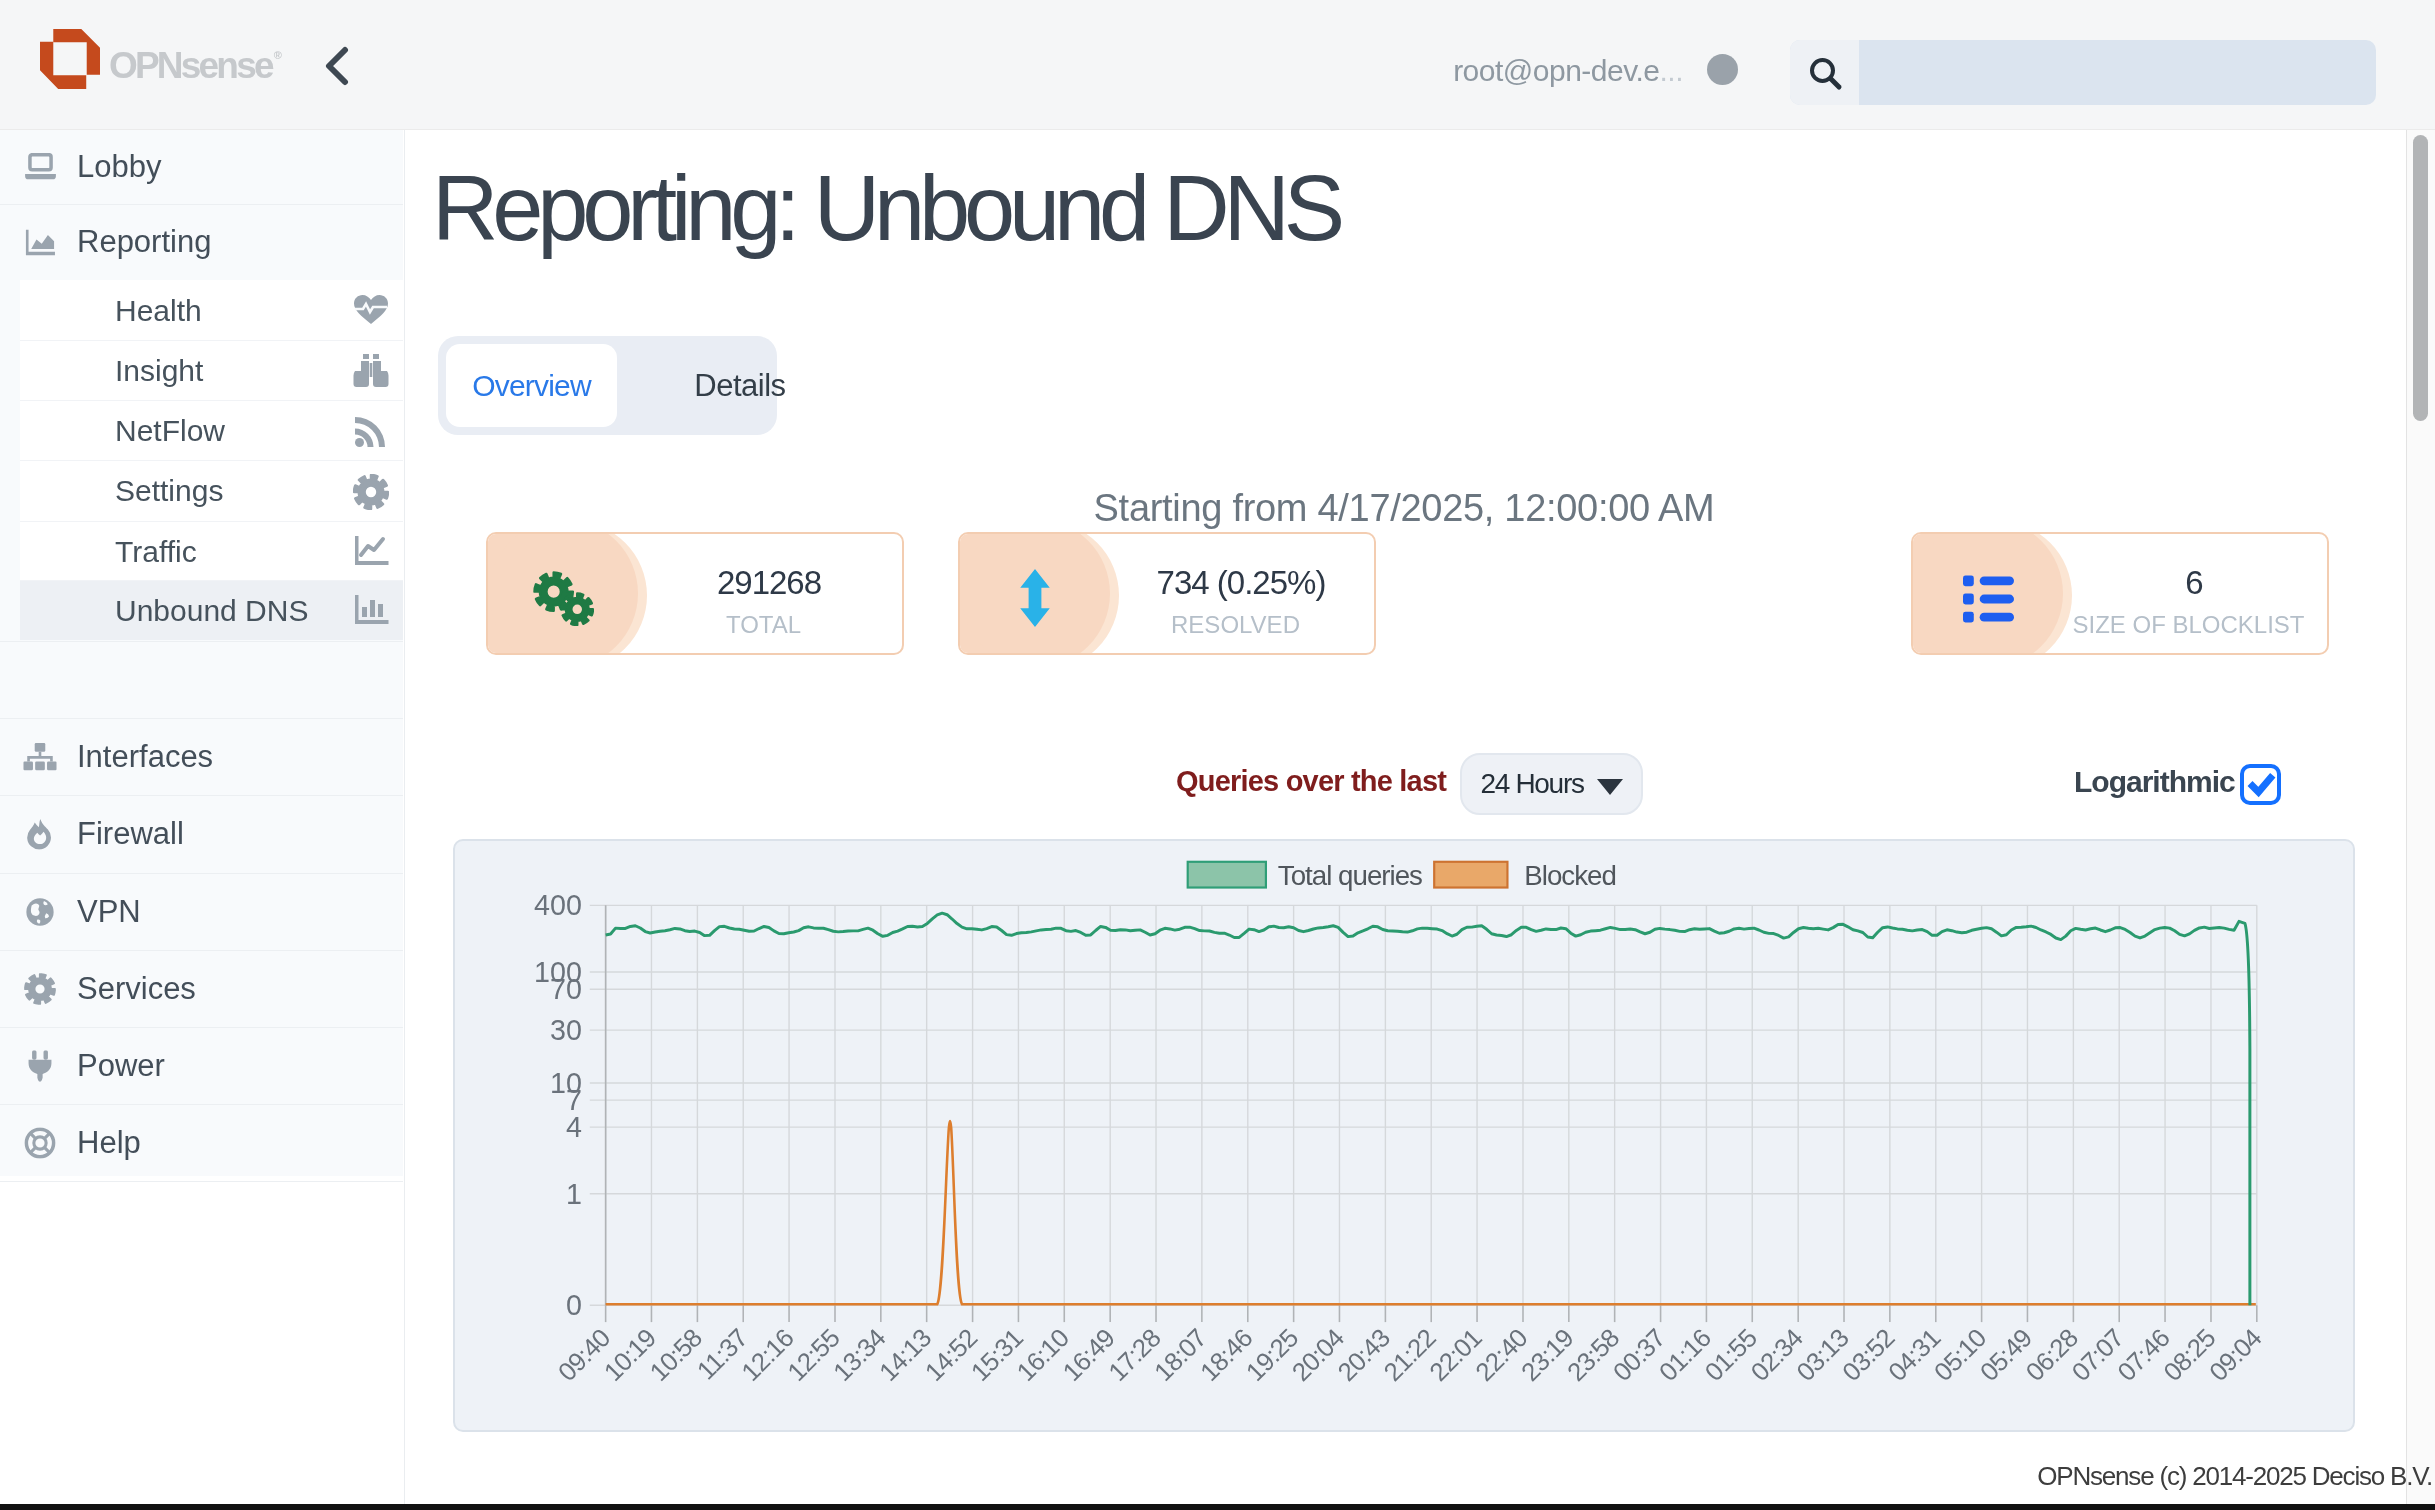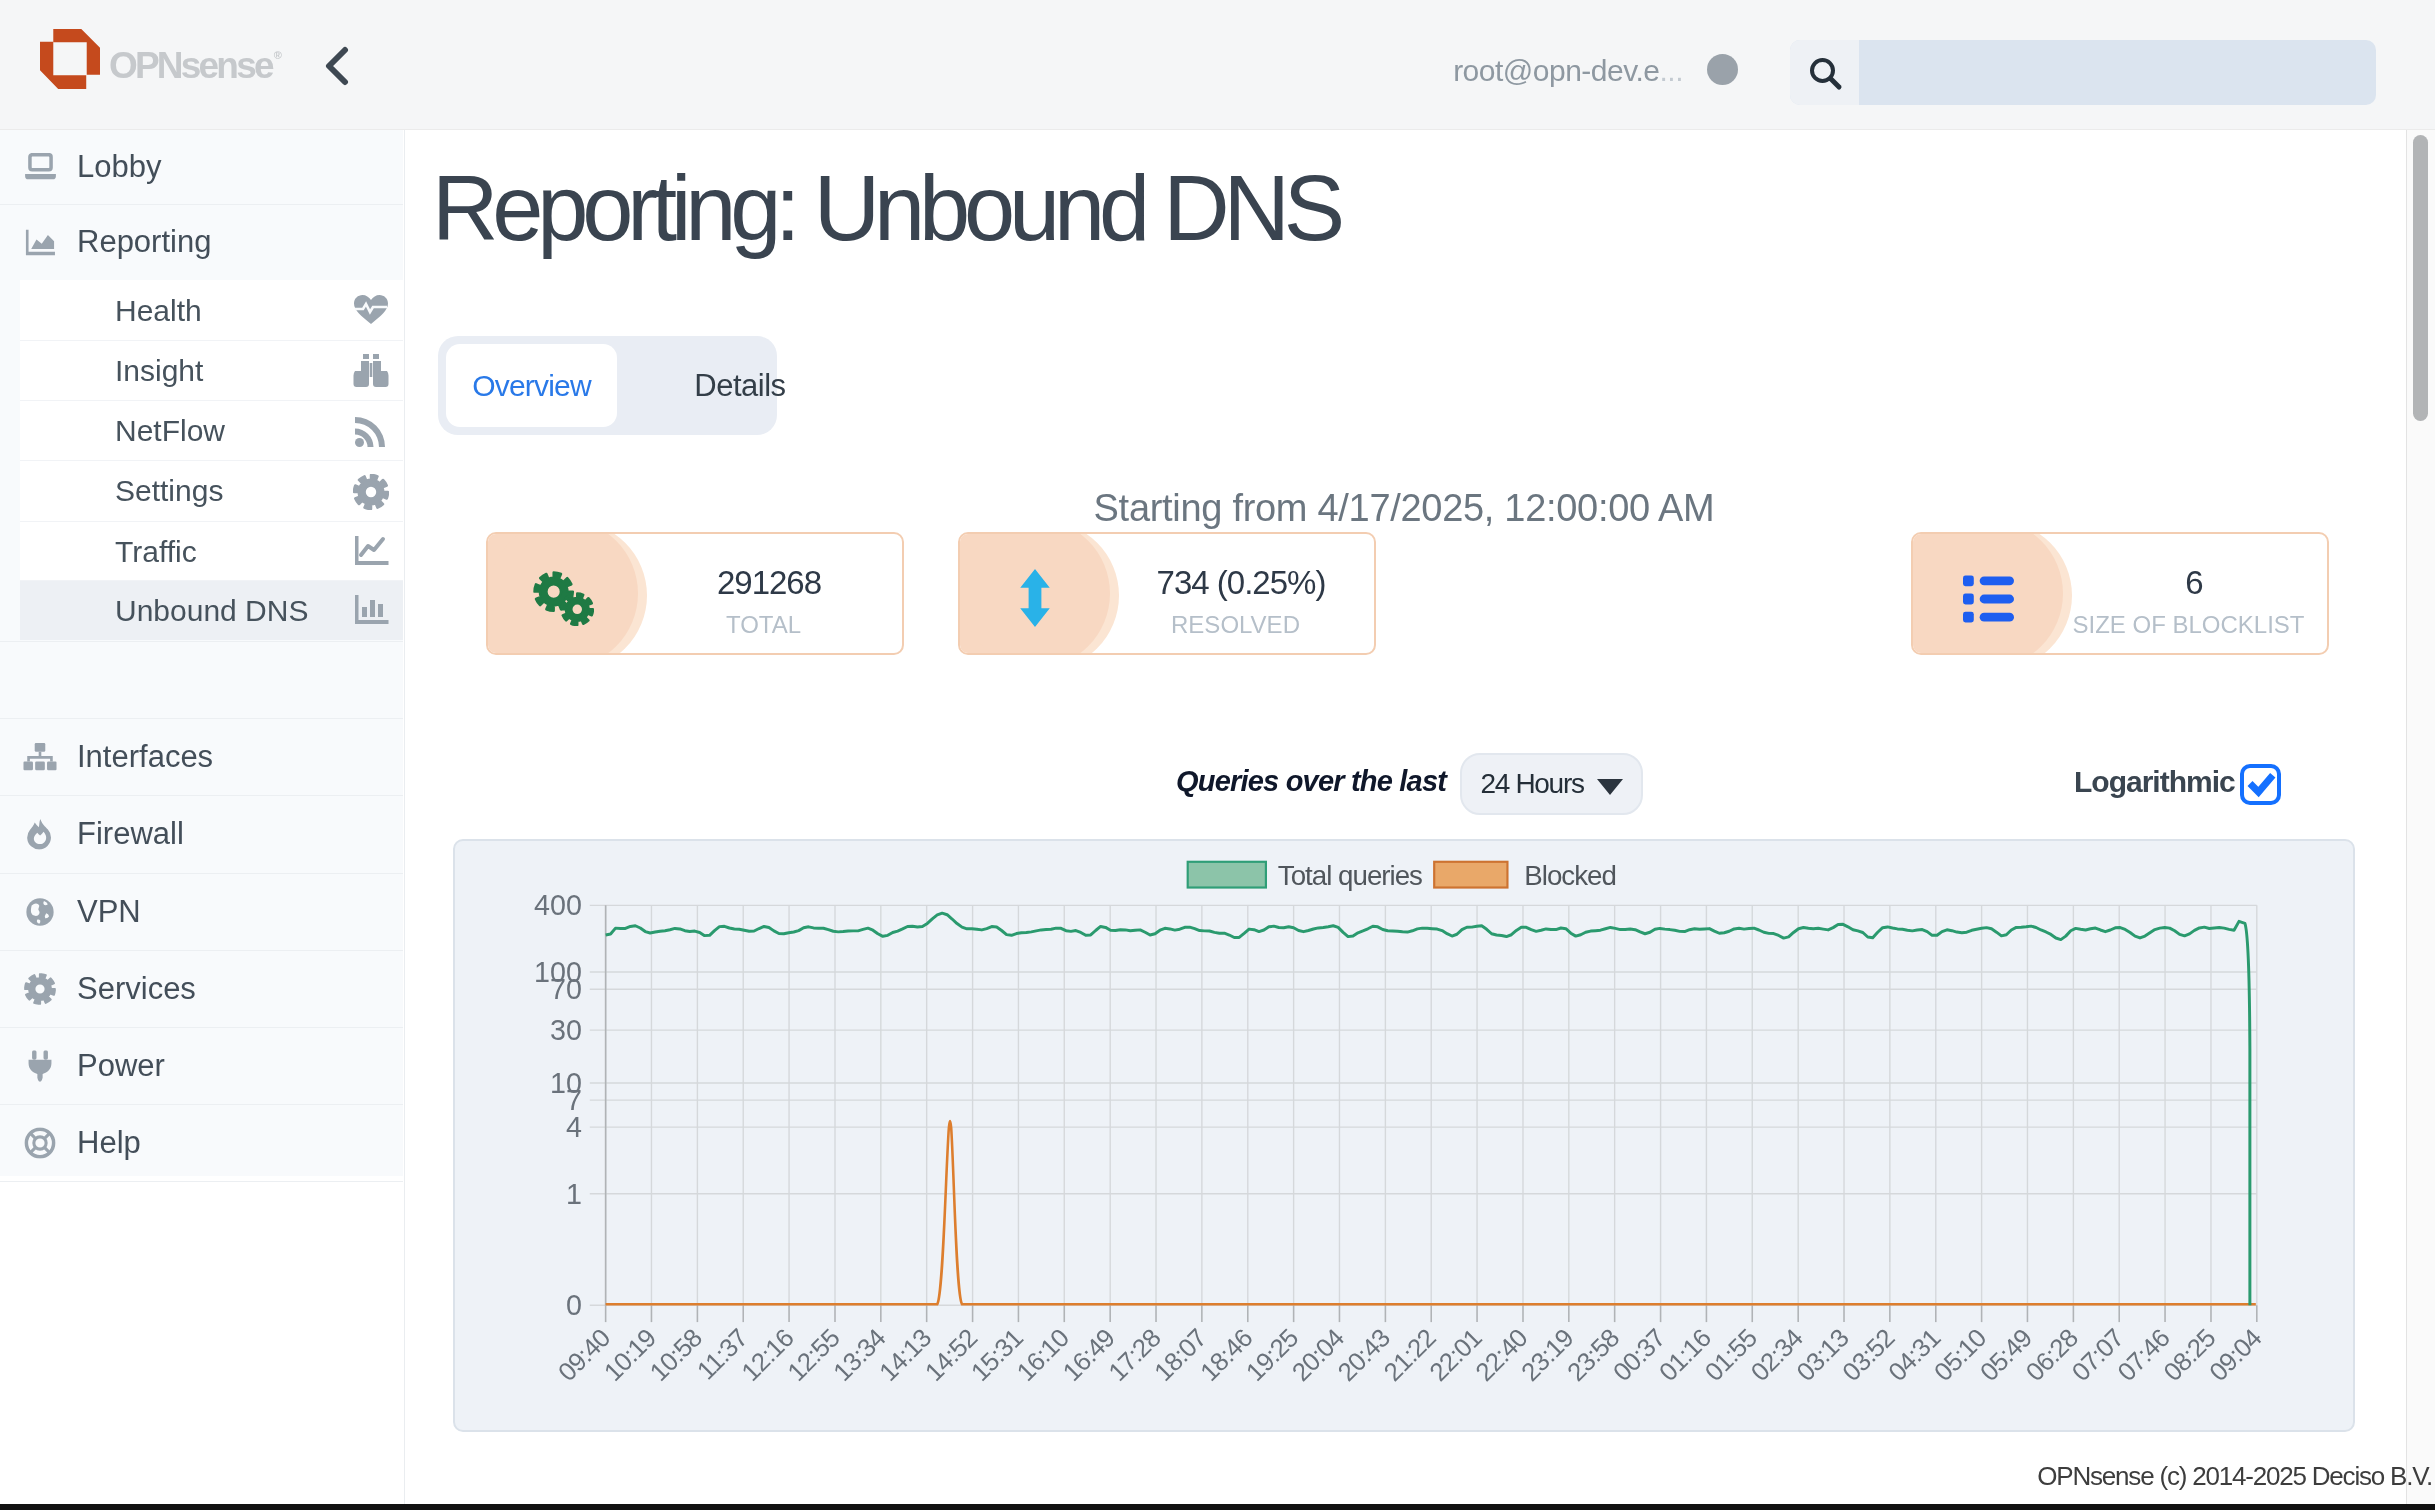--- a/index.html
+++ b/index.html
@@ -41,21 +41,21 @@
 #starting{position:absolute;left:407px;top:487px;width:1994px;text-align:center;font-size:38px;letter-spacing:-0.3px;color:#6b7680;}
 
 .card{position:absolute;top:532px;width:418px;height:123px;background:#fff;border:2px solid #f3cdb1;border-radius:10px;overflow:hidden;}
 .card .bub-light{position:absolute;left:10px;top:-13px;width:149px;height:149px;border-radius:50%;background:#fbe5d3;}
 .card .bub-rect{position:absolute;left:-10px;top:-10px;width:87px;height:143px;background:#f8d8c2;}
 .card .bub-dark{position:absolute;left:1px;top:-15px;width:149px;height:149px;border-radius:50%;background:#f8d8c2;}
 .card .icon{position:absolute;left:0;top:0;width:150px;height:129px;display:flex;align-items:center;justify-content:center;}
 .card .val{position:absolute;left:160px;right:12px;top:30px;text-align:center;font-size:33px;color:#2e3947;letter-spacing:-1px;}
 .card .lab{position:absolute;left:149px;right:12px;top:77px;text-align:center;font-size:24px;color:#b5bfc9;letter-spacing:0px;white-space:nowrap;}
 
-#qlabel{position:absolute;left:1176px;top:765px;font-size:29px;font-weight:bold;color:#0f172a;letter-spacing:-0.8px;font-style:italic;}
+#qlabel{position:absolute;left:1176px;top:765px;font-size:29px;font-weight:bold;color:#7f1d1d;letter-spacing:-0.8px;}
 #dropdown{position:absolute;left:1460px;top:753px;width:183px;height:62px;background:#eef1f6;border:2px solid #e2e7ee;border-radius:20px;
   display:flex;align-items:center;justify-content:center;gap:13px;font-size:28px;letter-spacing:-1.3px;color:#242e38;}
 #dropdown .caret{width:0;height:0;border-left:13px solid transparent;border-right:13px solid transparent;border-top:16px solid #2b343e;margin-top:5px;}
 #loglabel{position:absolute;left:2074px;top:765px;font-size:30px;font-weight:bold;color:#3a4550;letter-spacing:-1px;}
 #checkbox{position:absolute;left:2240px;top:764px;width:41px;height:41px;background:#fff;border:4px solid #1470ff;border-radius:10px;}
 
 #panel{position:absolute;left:453px;top:839px;width:1902px;height:593px;background:#eef2f7;border:2px solid #dbe2ea;border-radius:10px;}
 #footer{position:absolute;left:1386px;top:1461px;width:1046px;text-align:right;font-size:26px;letter-spacing:-1.2px;color:#3d3d3d;}
 #bbar{position:absolute;left:0;top:1504px;width:2435px;height:7px;background:#111;}
 </style></head>

